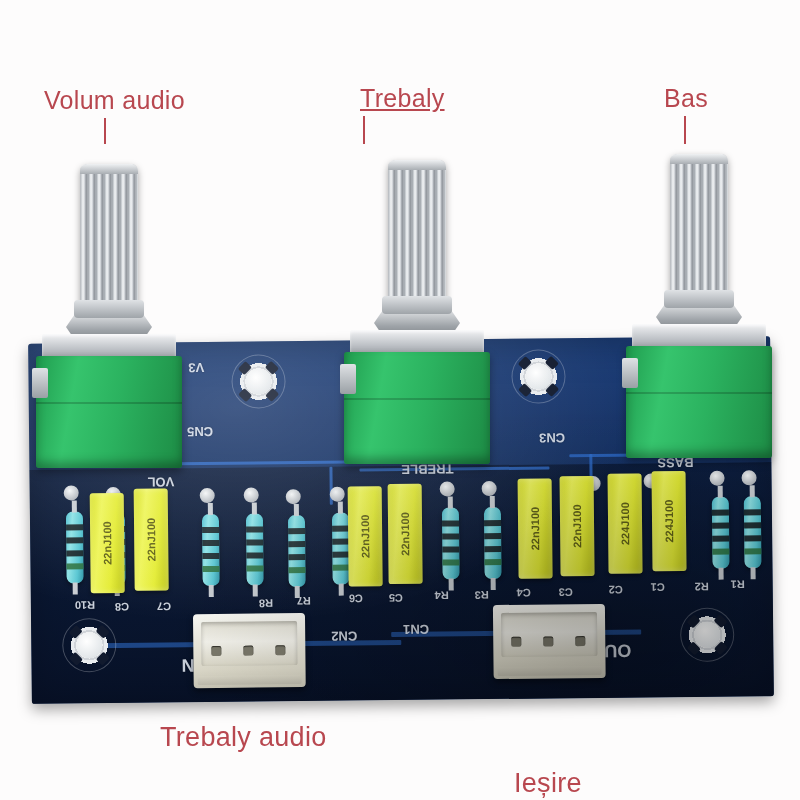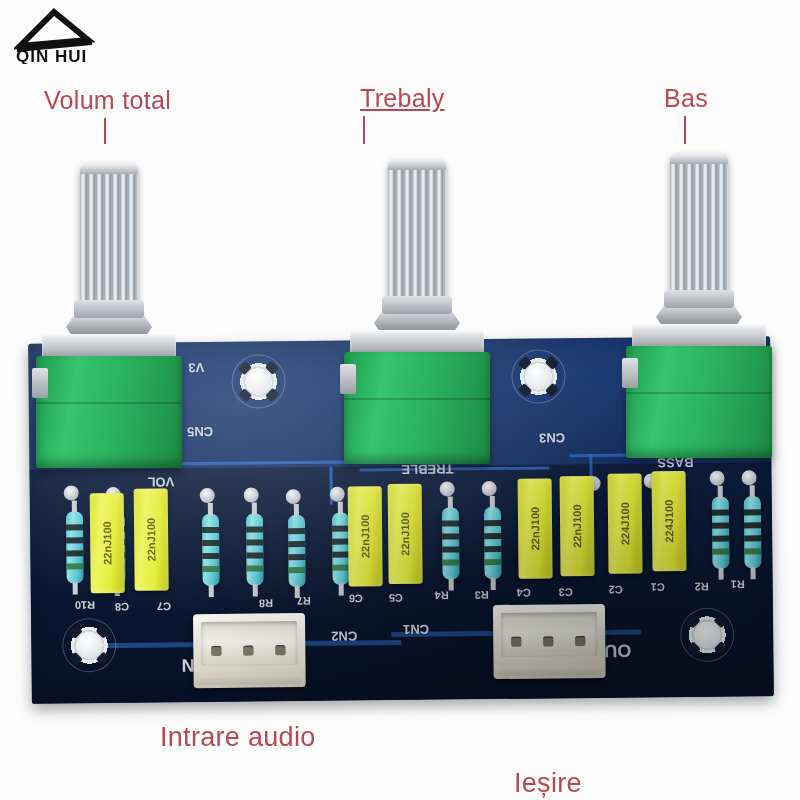--- a/index.html
+++ b/index.html
@@ -174,32 +174,25 @@
     background:#7c7a6c;box-shadow:inset 0 1px 1px rgba(0,0,0,.6);}
   .conn .p1{left:18px;} .conn .p2{left:50px;} .conn .p3{left:82px;}
   .conn .lip{position:absolute;left:4px;bottom:3px;width:104px;height:9px;border-radius:2px;
     background:linear-gradient(180deg,#d9d6c6,#bfbcae);}
 </style>
 </head>
 <body>
 
 <div class="stage">
 
-  <div class="logo">
-    <svg viewBox="0 0 110 58" width="110" height="58" aria-hidden="true">
-      <path d="M6 40 L40 6 L74 34 Z" fill="none" stroke="#111" stroke-width="6"></path>
-      <path d="M3 41 L78 33 L78 39 L3 46 Z" fill="#111"></path>
-      <text x="2" y="56" font-family="Liberation Sans, sans-serif" font-size="17" font-weight="bold" fill="#111" letter-spacing="1">QIN HUI</text>
-    </svg>
-  </div>
-
-  <div class="anno" id="anno-vol">Volum total</div>
+
+  <div class="anno" id="anno-vol">Volum audio</div>
   <div class="anno" id="anno-treb">Trebaly</div>
   <div class="anno" id="anno-bas">Bas</div>
-  <div class="anno" id="anno-in">Intrare audio</div>
+  <div class="anno" id="anno-in">Trebaly audio</div>
   <div class="anno" id="anno-out">
     <div>Ieșire</div>
     
   </div>
 
   <div class="leader" id="lead-vol"></div>
   <div class="leader" id="lead-treb"></div>
   <div class="leader" id="lead-bas"></div>
 
   <div class="board">

